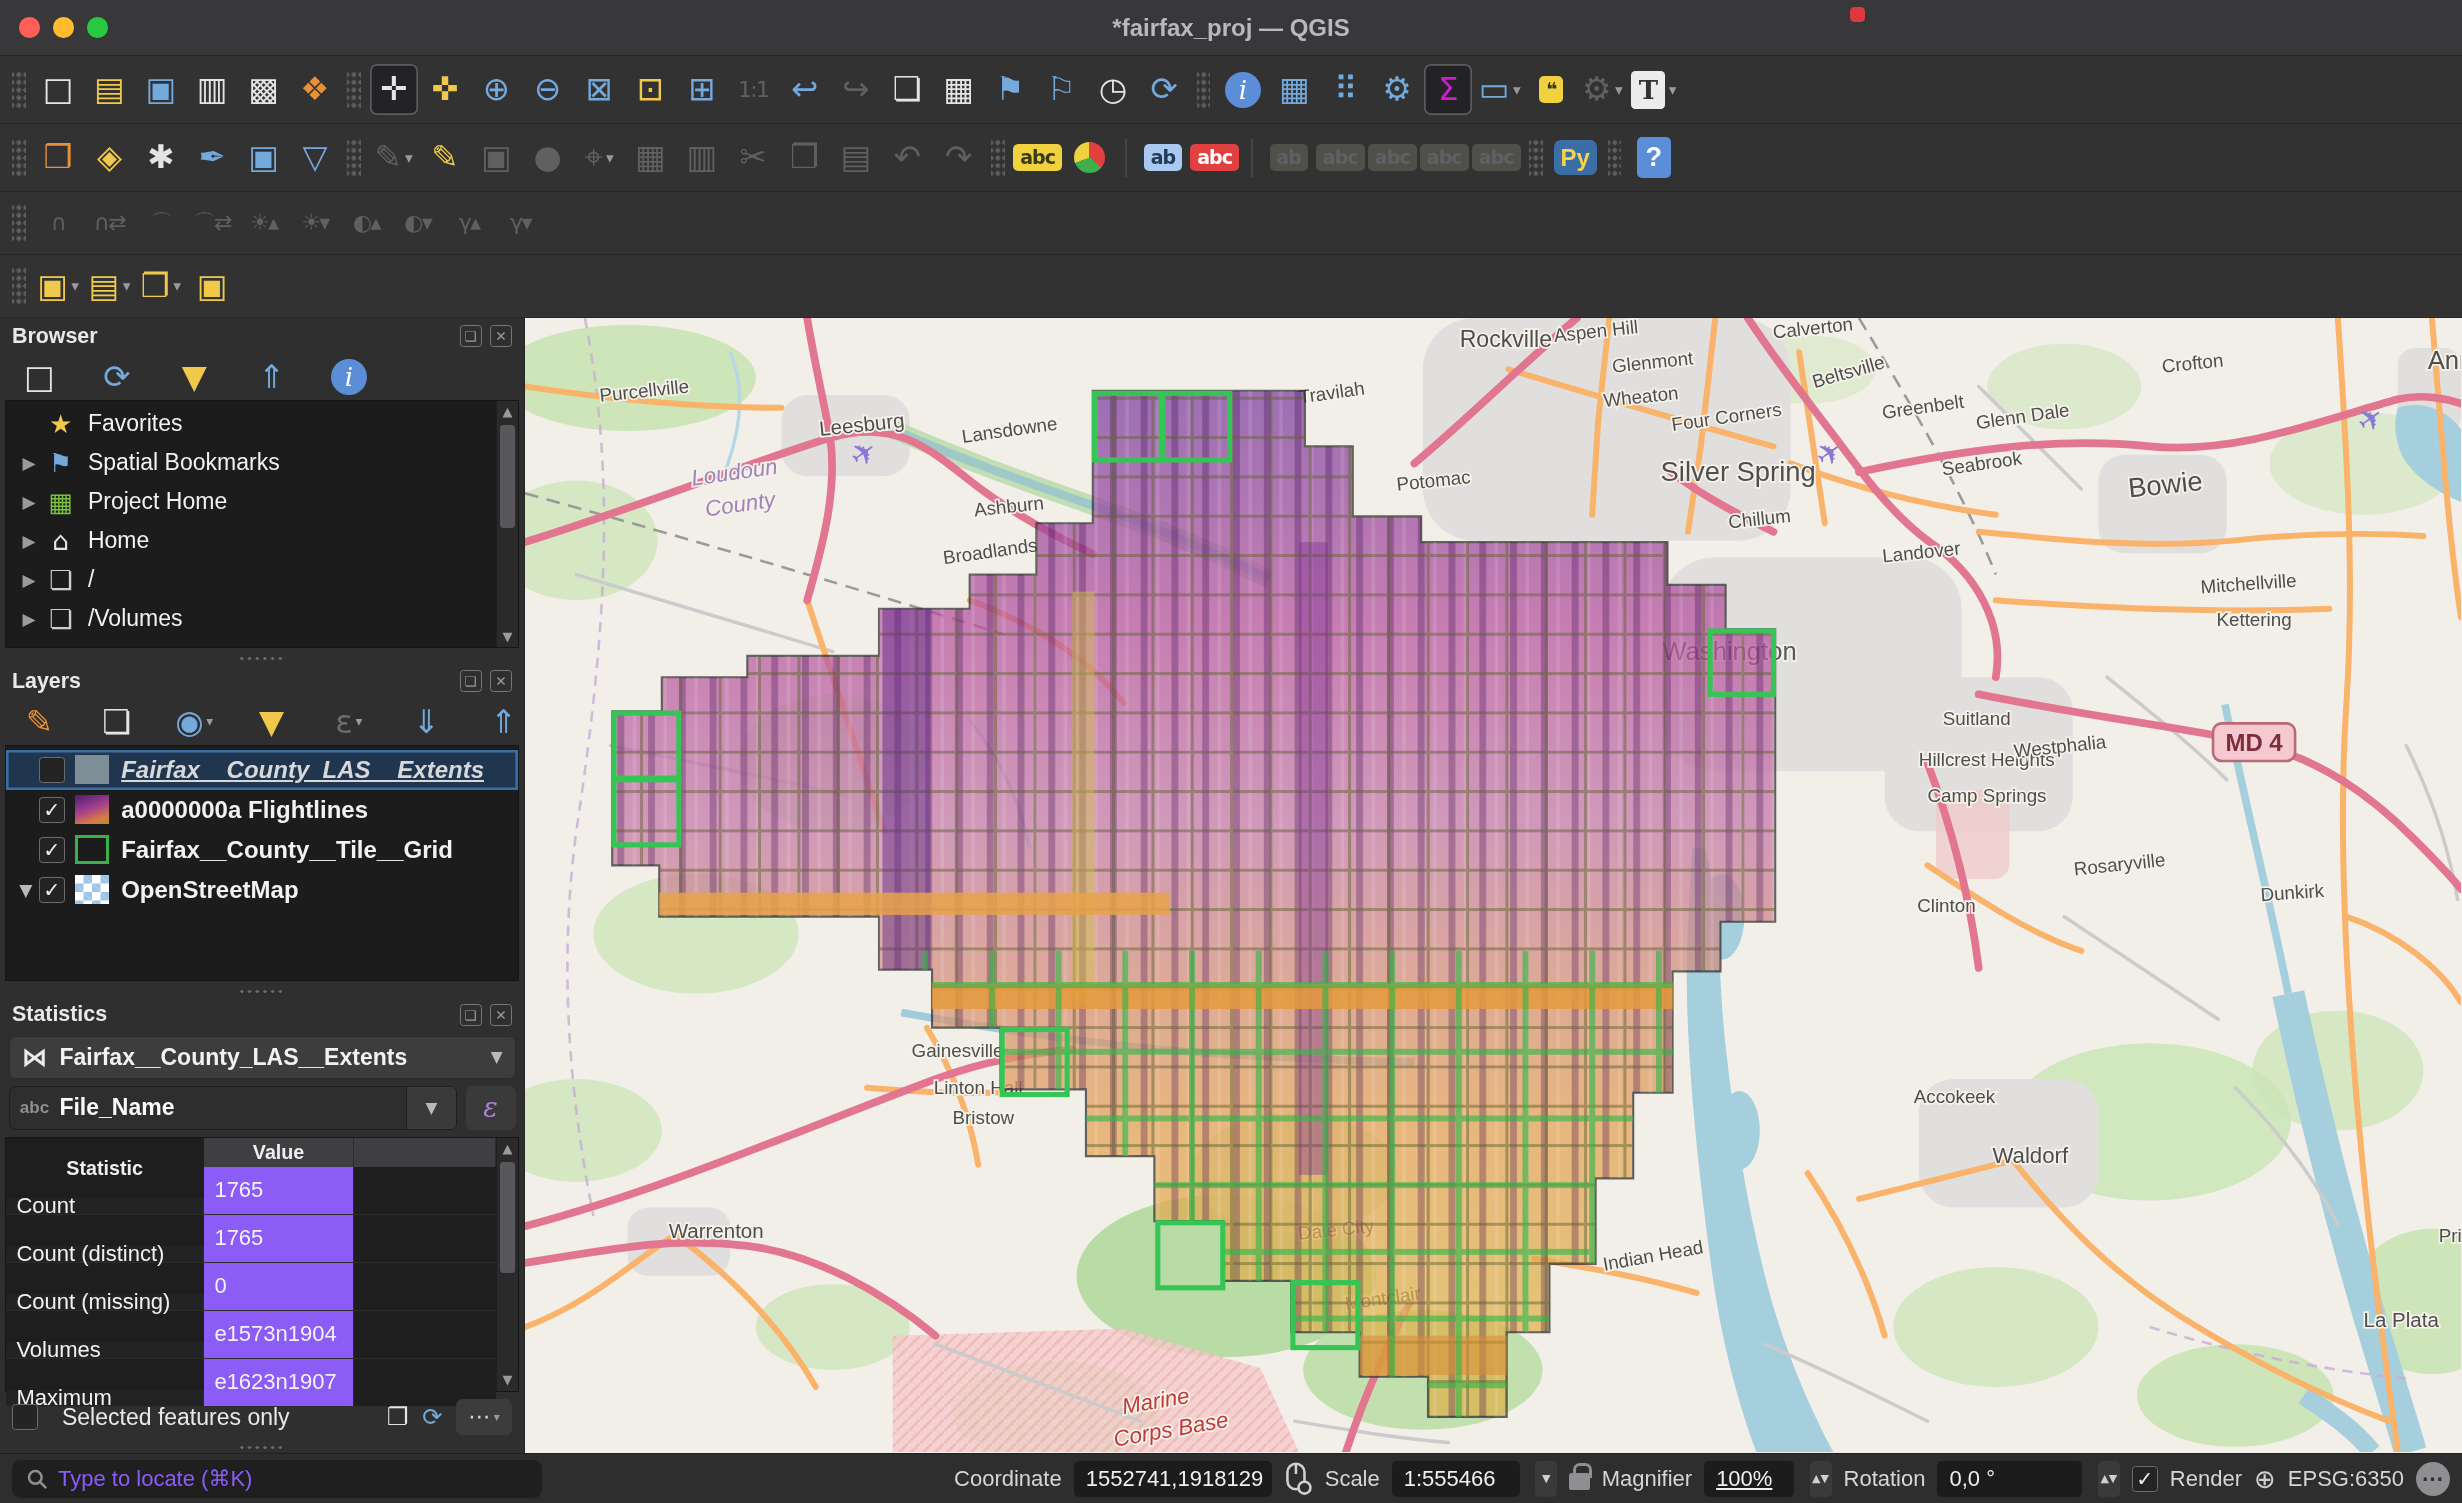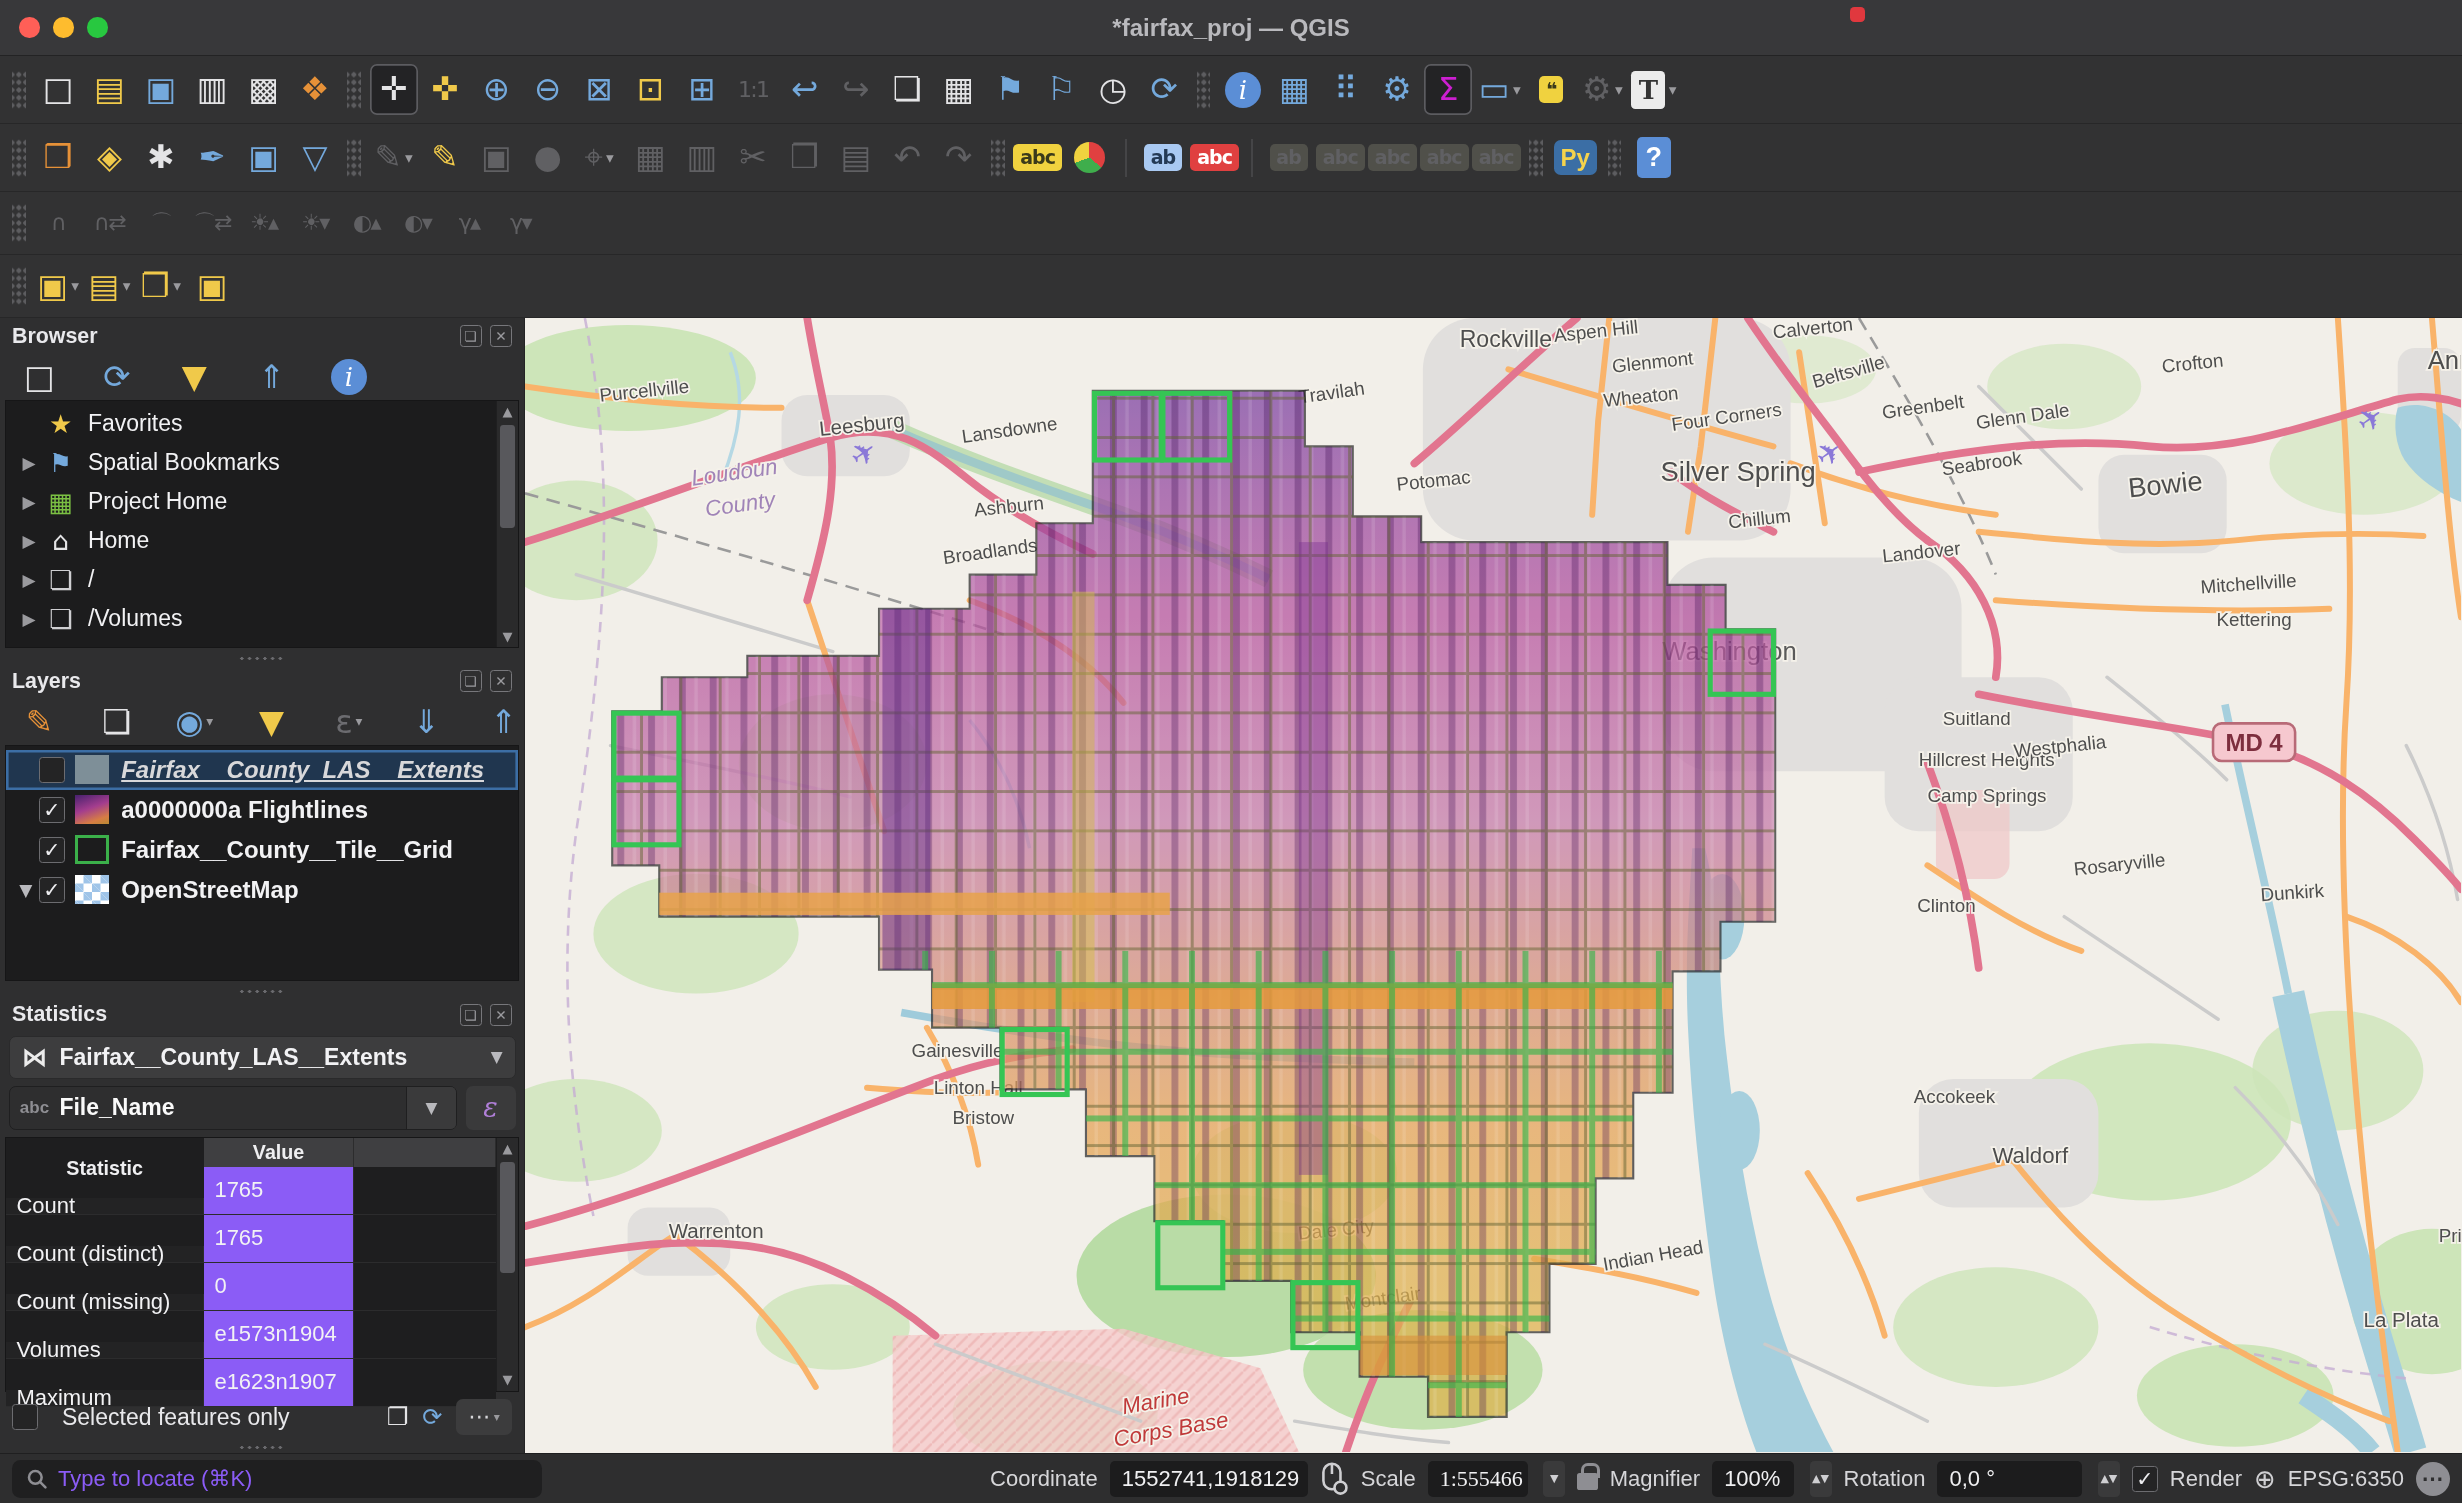--- a/index.html
+++ b/index.html
@@ -841,27 +841,27 @@
     <span>Coordinate</span>
     <div class="sb-input" style="width:198px;">
         <span>1552741,1918129</span>
       </div>
     <svg width="29" height="32.5" viewBox="0 0 34 38">
         <rect x="4" y="2" width="20" height="30" rx="10" fill="none" stroke="#cfcfd2" stroke-width="3"></rect>
         <line x1="14" y1="2" x2="14" y2="14" stroke="#cfcfd2" stroke-width="3"></line>
         <circle cx="24" cy="30" r="7" fill="#2e2e2f" stroke="#cfcfd2" stroke-width="3"></circle>
       </svg>
     <span>Scale</span>
-    <div class="sb-input" style="width:100px;font-family:Liberation Serif, serif;">
+    <div class="sb-input" style="width:128px;">
         <span>1:555466</span>
       </div>
     <span class="spin">▼</span>
     <span class="lockic"></span>
     <span>Magnifier</span>
-    <div class="sb-input" style="width:82px;">
+    <div class="sb-input" style="width:90px;text-decoration:underline;">
         <span>100%</span>
       </div>
     <span class="spin">▲▼</span>
     <span>Rotation</span>
     <div class="sb-input" style="width:145px;">
         <span>0,0 °</span>
       </div>
     <span class="spin">▲▼</span>
     <span class="cbox" style="margin:0;">✓</span>
     <span>Render</span>

